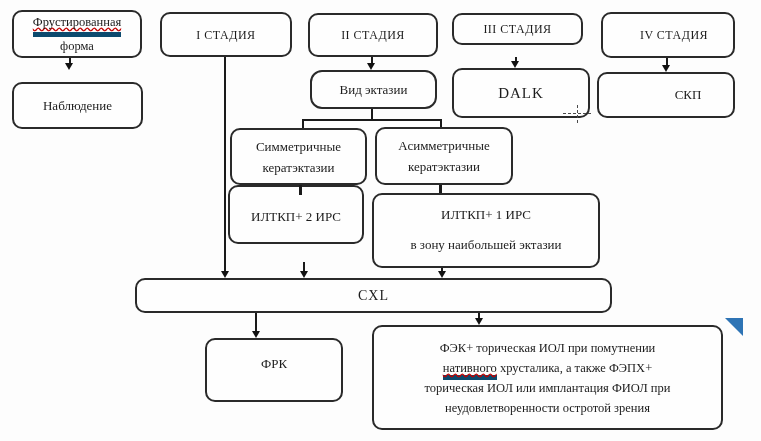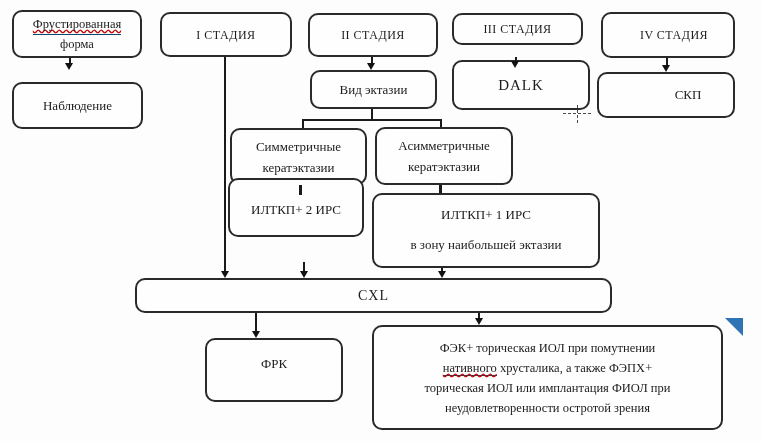--- a/index.html
+++ b/index.html
@@ -16,21 +16,21 @@
     display:flex;
     flex-direction:column;
     align-items:center;
     justify-content:center;
     line-height:20px;
     box-sizing:border-box;
   }
   .box .ln{display:block;}
   .caps{font-size:12px;letter-spacing:.5px;}
   .misspelled{
-    border-bottom:1px solid #0c4a6e;
+    border-bottom:5px solid #0c4a6e;
     text-decoration:underline wavy #c00000;
     text-decoration-skip-ink:none;
     text-align:right;
   }
   .vl{position:absolute;width:2px;background:#1a1a1a;}
   .vl.thick{width:3px;}
   .hl{position:absolute;height:2px;background:#1a1a1a;}
   .ah{position:absolute;width:0;height:0;
       border-left:4px solid transparent;border-right:4px solid transparent;
       border-top:7px solid #111;}
@@ -62,43 +62,43 @@
   </div>
 
   <div class="box caps" style="left:601px;top:12px;width:134px;height:46px;padding-left:12px;">
     <span>IV СТАДИЯ</span>
   </div>
 
   <div class="box" style="left:12px;top:82px;width:131px;height:47px;">
     <span>Наблюдение</span>
   </div>
 
-  <div class="box" style="left:310px;top:70px;width:127px;height:39px;">
+  <div class="box" style="left:310px;top:70px;width:127px;height:39px;border-radius:12px;">
     <span>Вид эктазии</span>
   </div>
 
-  <div class="box" style="left:452px;top:60px;width:138px;height:50px;font-size:15px;letter-spacing:1px;">
+  <div class="box" style="left:452px;top:68px;width:138px;height:50px;font-size:15px;letter-spacing:1px;">
     <span>DALK</span>
   </div>
 
   <div class="box" style="left:597px;top:72px;width:138px;height:46px;padding-left:44px;">
     <span>СКП</span>
   </div>
 
   <div class="box" style="left:230px;top:128px;width:137px;height:57px;line-height:21px;">
     <span class="ln">Симметричные</span>
     <span class="ln">кератэктазии</span>
   </div>
 
   <div class="box" style="left:375px;top:127px;width:138px;height:58px;line-height:21px;">
     <span class="ln">Асимметричные</span>
     <span class="ln">кератэктазии</span>
   </div>
 
-  <div class="box" style="left:228px;top:178px;width:136px;height:59px;justify-content:flex-start;padding-top:20px;">
+  <div class="box" style="left:228px;top:185px;width:136px;height:59px;justify-content:flex-start;padding-top:20px;">
     <span>ИЛТКП+ 2 ИРС</span>
   </div>
 
   <div class="box" style="left:372px;top:193px;width:228px;height:75px;justify-content:flex-start;padding-top:10px;gap:10px;">
     <span class="ln">ИЛТКП+ 1 ИРС</span>
     <span class="ln">в зону наибольшей эктазии</span>
   </div>
 
   <div class="box" style="left:205px;top:338px;width:138px;height:64px;justify-content:flex-start;padding-top:14px;">
     <span>ФРК</span>

